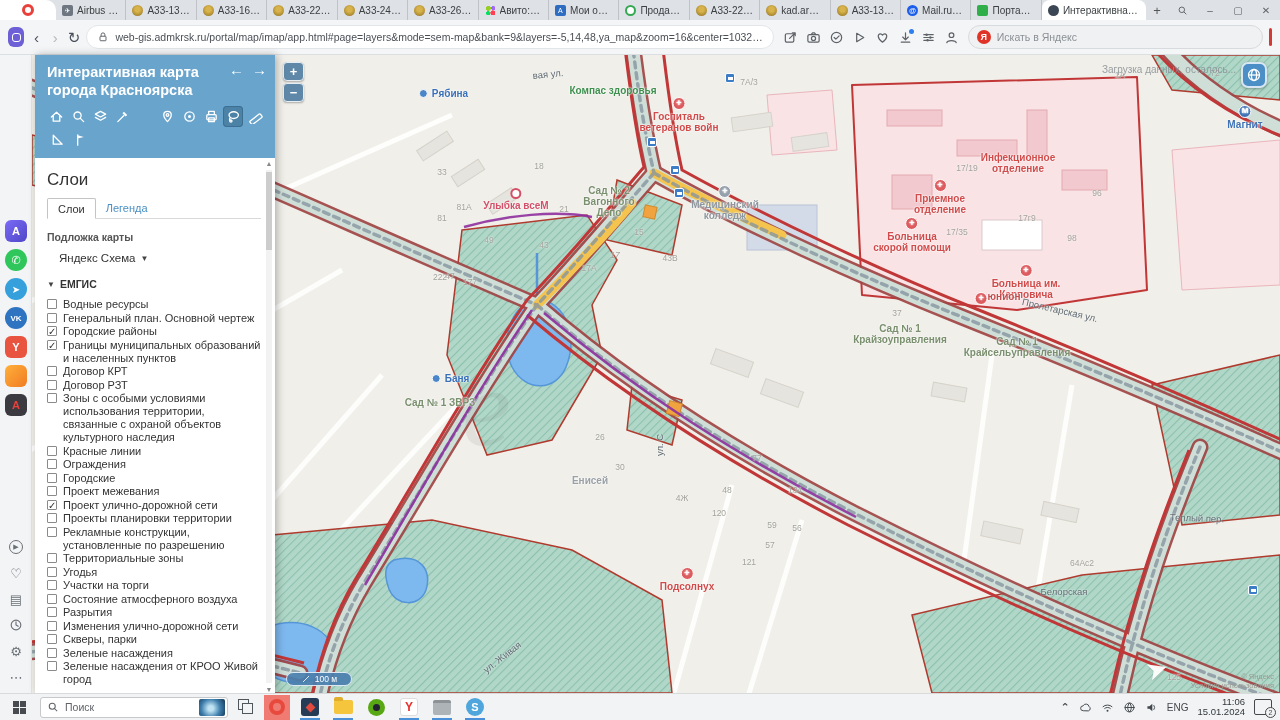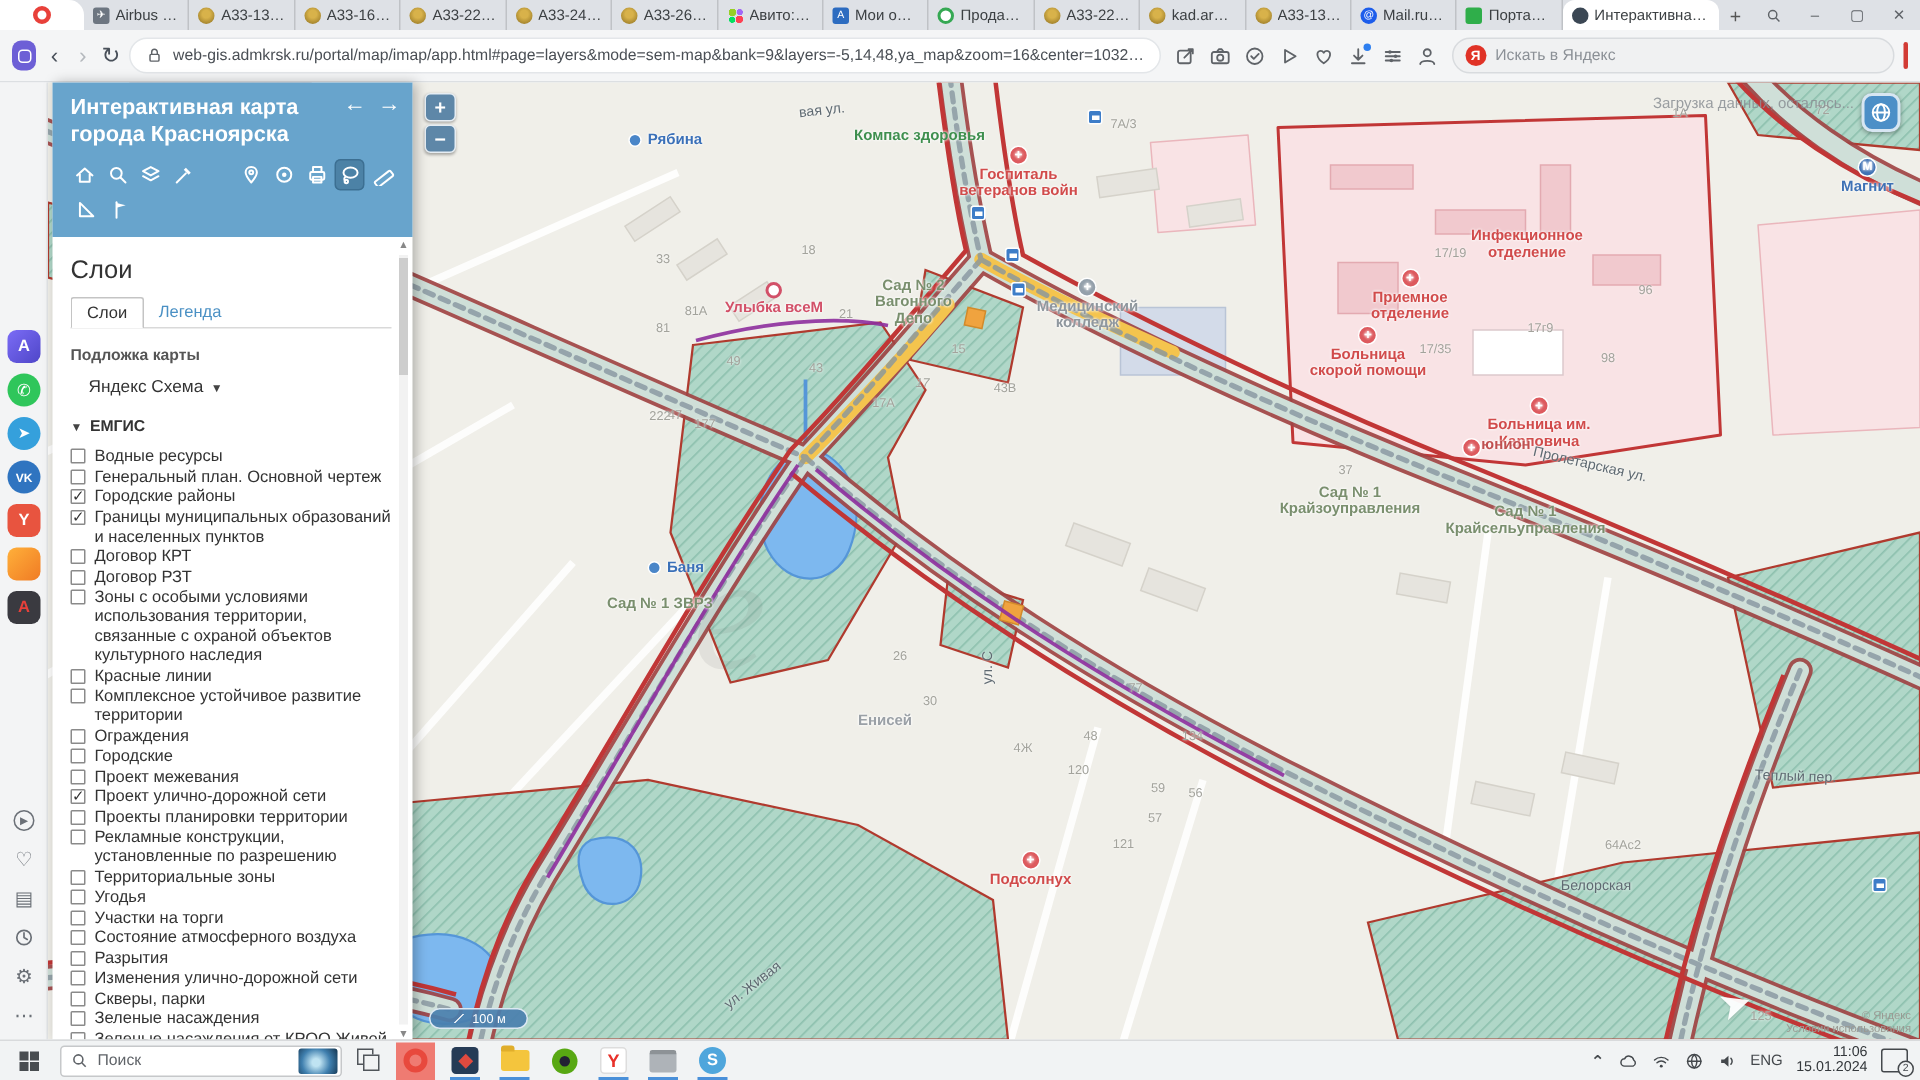--- a/index.html
+++ b/index.html
@@ -713,21 +713,20 @@
       </div>
       <ul class="layers">
           <li><span class="cb"></span><span class="lbl">Водные ресурсы</span></li>
           <li><span class="cb"></span><span class="lbl">Генеральный план. Основной чертеж</span></li>
           <li><span class="cb on"></span><span class="lbl">Городские районы</span></li>
           <li><span class="cb on"></span><span class="lbl">Границы муниципальных образований и населенных пунктов</span></li>
           <li><span class="cb"></span><span class="lbl">Договор КРТ</span></li>
           <li><span class="cb"></span><span class="lbl">Договор РЗТ</span></li>
           <li><span class="cb"></span><span class="lbl">Зоны с особыми условиями использования территории, связанные с охраной объектов культурного наследия</span></li>
           <li><span class="cb"></span><span class="lbl">Красные линии</span></li>
-          <li><span class="cb"></span><span class="lbl">Комплексное устойчивое развитие территории</span></li>
           <li><span class="cb"></span><span class="lbl">Ограждения</span></li>
           <li><span class="cb"></span><span class="lbl">Городские</span></li>
           <li><span class="cb"></span><span class="lbl">Проект межевания</span></li>
           <li><span class="cb on"></span><span class="lbl">Проект улично-дорожной сети</span></li>
           <li><span class="cb"></span><span class="lbl">Проекты планировки территории</span></li>
           <li><span class="cb"></span><span class="lbl">Рекламные конструкции, установленные по разрешению</span></li>
           <li><span class="cb"></span><span class="lbl">Территориальные зоны</span></li>
           <li><span class="cb"></span><span class="lbl">Угодья</span></li>
           <li><span class="cb"></span><span class="lbl">Участки на торги</span></li>
           <li><span class="cb"></span><span class="lbl">Состояние атмосферного воздуха</span></li>

